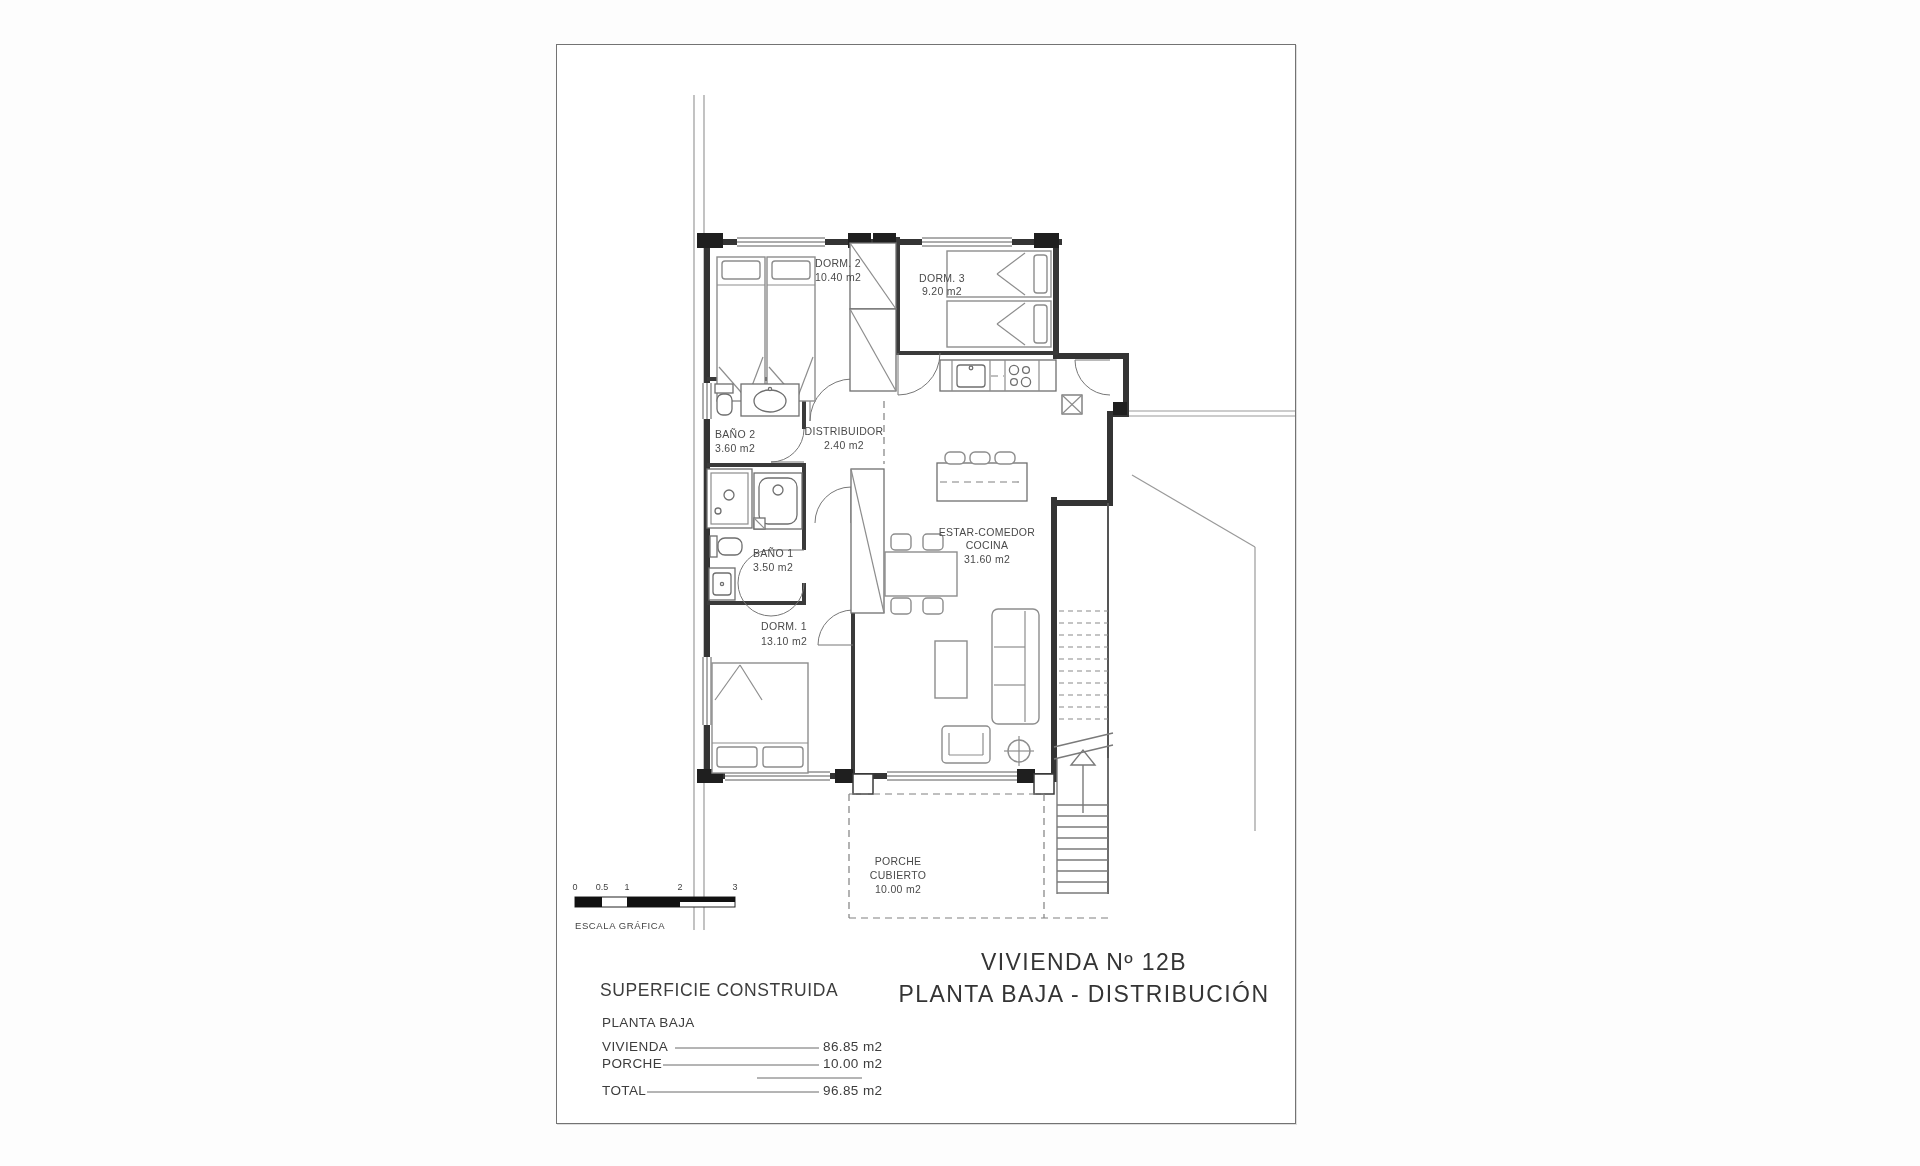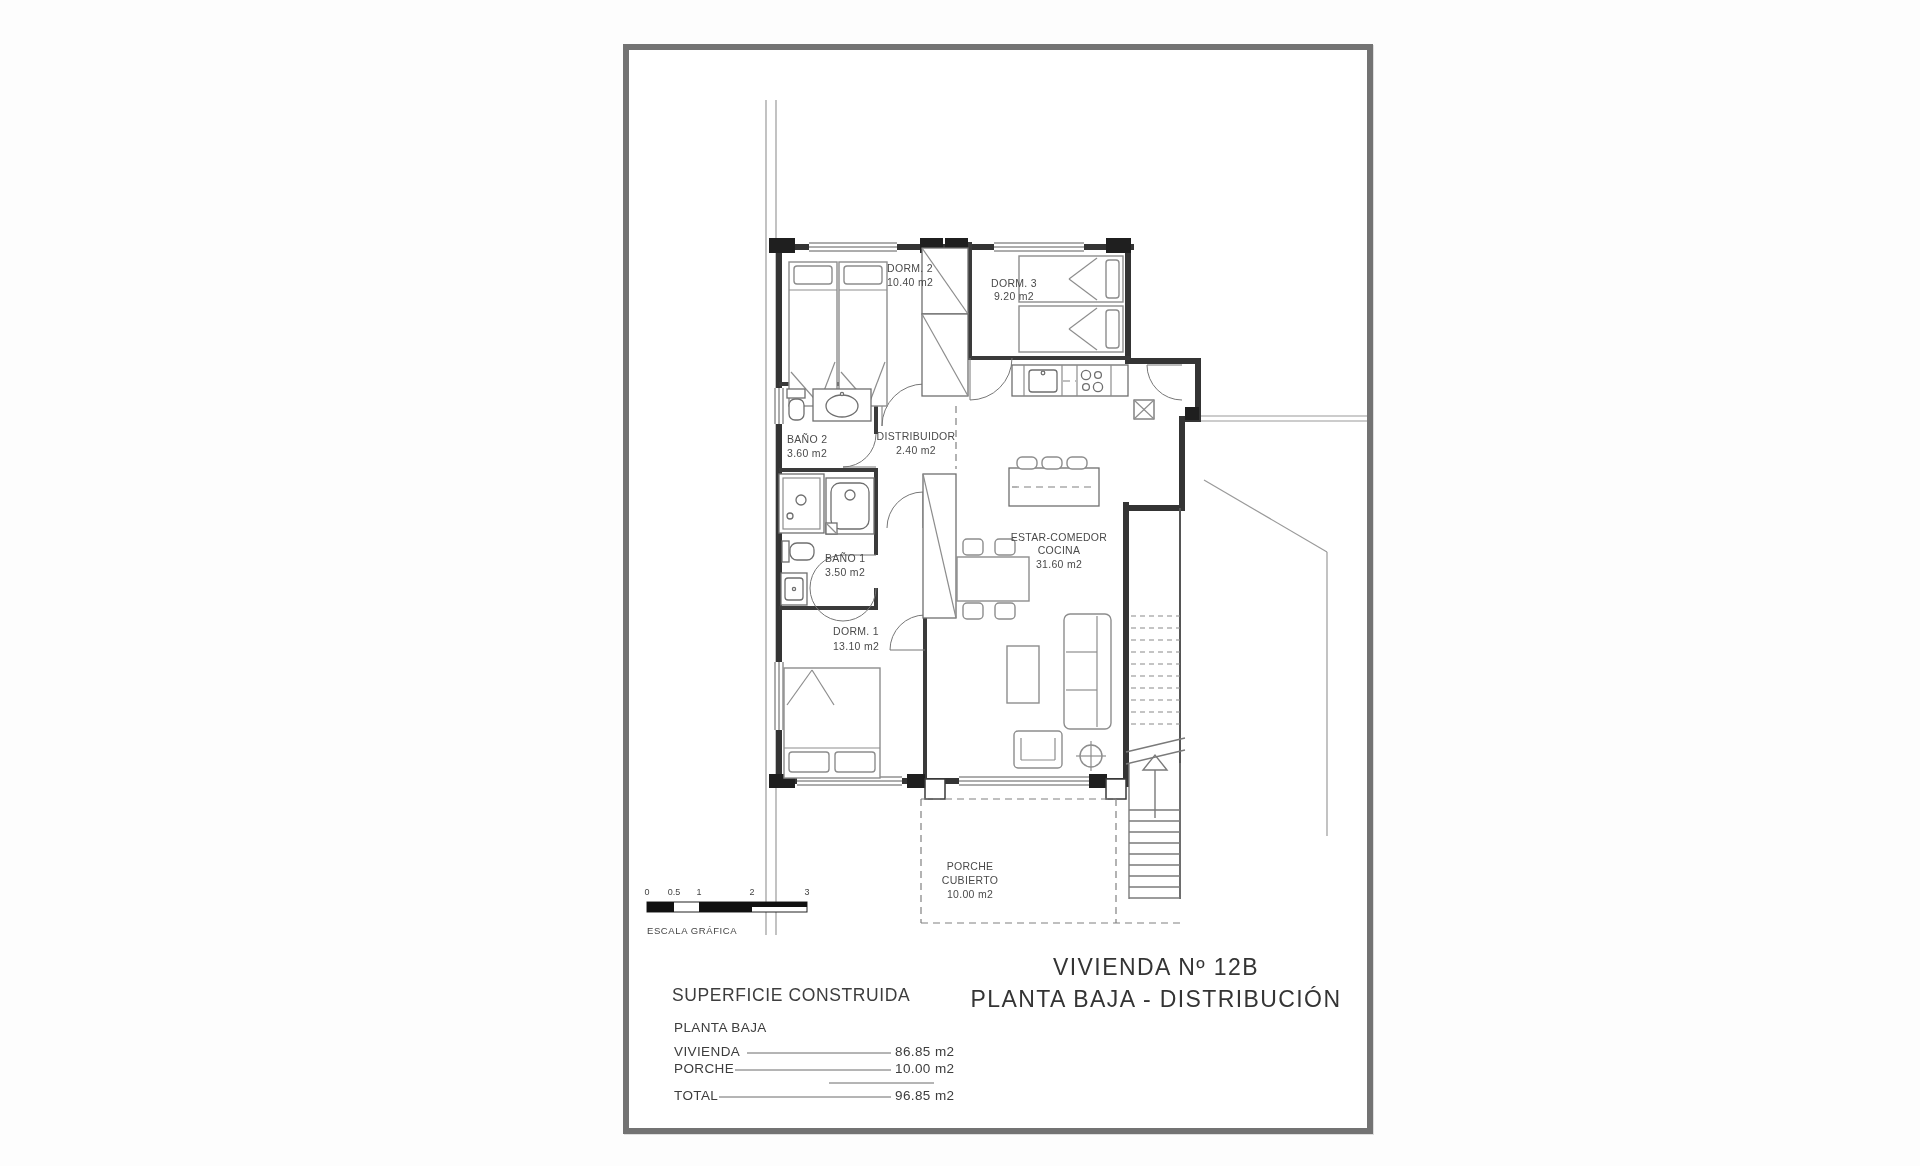--- a/index.html
+++ b/index.html
@@ -3,24 +3,24 @@
 <meta charset="utf-8">
 <style>
   html,body{margin:0;padding:0;}
   body{
     width:1920px;height:1166px;
     background:#fdfdfd;
     font-family:"Liberation Sans",sans-serif;
     overflow:hidden;position:relative;
   }
   .sheet{
-    position:absolute;left:623px;top:44px;
+    position:absolute;left:556px;top:44px;
     width:738px;height:1078px;
     background:#ffffff;
-    border:6px solid #737373;
+    border:1px solid #737373;
     box-shadow:1px 1px 0 rgba(0,0,0,0.12);
   }
   svg{position:absolute;left:0;top:0;}
   text{font-family:"Liberation Sans",sans-serif;fill:#4a4a4a;}
   .room-label{font-size:10.5px;letter-spacing:.3px;}
   .tick-label{font-size:9px;fill:#444;}
   .scale-caption{font-size:9.5px;letter-spacing:.6px;fill:#444;}
   .sum-title{font-size:17.5px;letter-spacing:.6px;fill:#3d3d3d;}
   .sum-sub{font-size:13.5px;letter-spacing:.4px;fill:#3d3d3d;}
   .sum-row{font-size:13.5px;letter-spacing:.4px;fill:#3d3d3d;}

